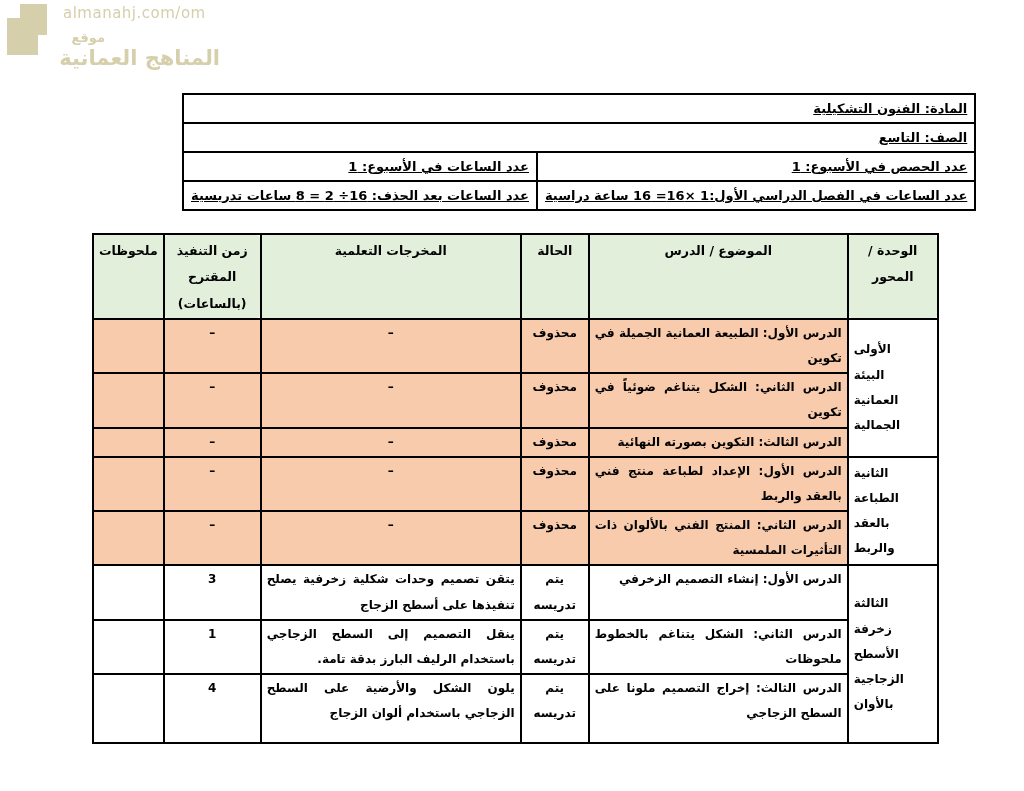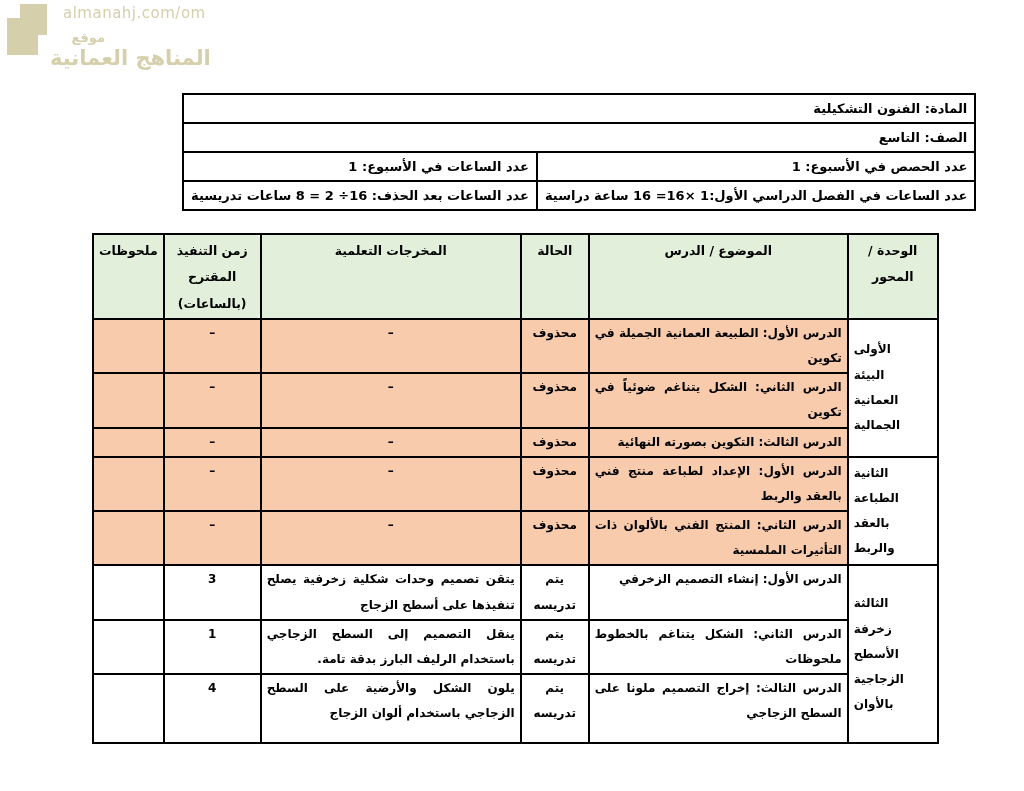--- a/index.html
+++ b/index.html
@@ -11,24 +11,24 @@
   #page{
     position:relative;width:1024px;height:791px;background:#ffffff;
     font-family:"DejaVu Sans",sans-serif;overflow:hidden;
   }
   
   .wm{position:absolute;left:0;top:0;width:220px;height:100px;color:var(--wm);direction:rtl;}
   .wm-url{position:absolute;left:63px;top:4px;direction:ltr;font-size:15px;letter-spacing:.5px;color:var(--wm);}
   .wm-sq1{position:absolute;left:20px;top:4px;width:27px;height:31px;background:var(--wm);}
   .wm-sq2{position:absolute;left:7px;top:18px;width:31px;height:37px;background:var(--wm);}
   .wm-word{position:absolute;right:115px;top:30px;font-size:13px;font-weight:bold;color:var(--wm);}
-  .wm-title{position:absolute;right:55px;top:46px;width:170px;font-size:21px;font-weight:bold;color:var(--wm);text-align:left;right:0;left:0;width:170px;}
+  .wm-title{position:absolute;right:55px;top:46px;width:170px;font-size:21px;font-weight:bold;color:var(--wm);text-align:right;right:0;left:0;width:170px;}
   
   table{border-collapse:collapse;table-layout:fixed;}
-  .info{position:absolute;left:182px;top:93px;font-weight:bold;font-size:13px;direction:rtl;}
+  .info{position:absolute;left:182px;top:93px;font-weight:bold;font-size:13px;direction:rtl;text-decoration:underline;}
   .info td{border:2px solid #000;height:27px;padding:0 7px;text-align:right;vertical-align:middle;white-space:nowrap;overflow:hidden;background:#fff;color:#000;}
   
   .main{position:absolute;left:92px;top:233px;font-weight:bold;font-size:12px;direction:rtl;color:#000;}
   .main th,.main td{border:2px solid #000;padding:1px 5px;vertical-align:top;line-height:2.1;overflow:hidden;background:#fff;}
   .main th{background:var(--header-bg);text-align:center;font-size:12.5px;padding-top:3px;font-weight:bold;}
   .pre{white-space:pre-line;border-radius:7px;}
   td.unit{text-align:left;vertical-align:middle;background:#fff !important;}
   td.lesson{text-align:justify;margin-left:48px;}
   td.outcome{text-align:justify;}
   td.status,td.dash,td.timeval{text-align:center;}

